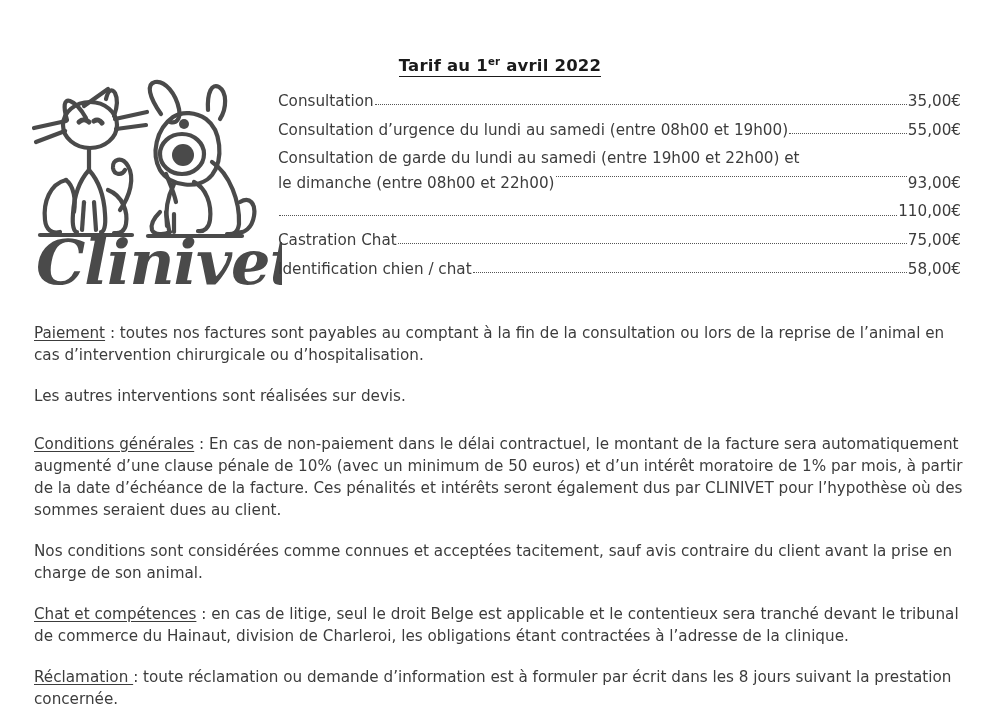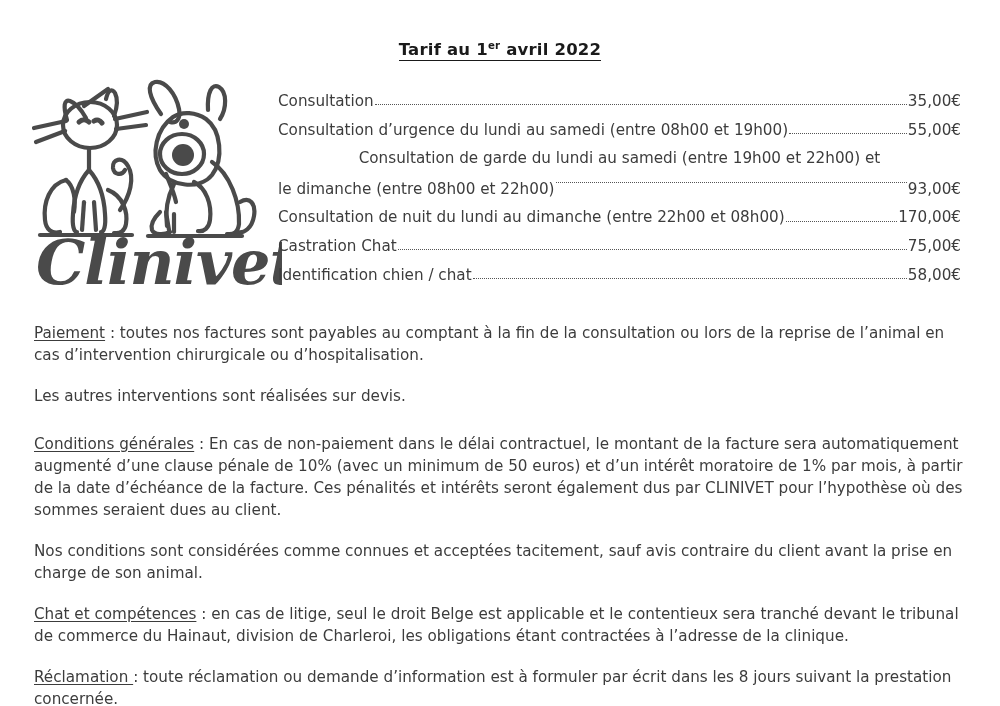--- a/index.html
+++ b/index.html
@@ -14,21 +14,21 @@
     background: #ffffff;
     overflow: hidden;
     font-family: "DejaVu Sans", sans-serif;
     color: #3c3c3c;
   }
 
   
   .doc-title {
     position: absolute;
     left: 0;
-    top: 40px;
+    top: 56px;
     width: 1000px;
     text-align: center;
     font-family: "DejaVu Sans", sans-serif;
     font-size: 16.5px;
     font-weight: bold;
     color: #1a1a1a;
     letter-spacing: 0.2px;
   }
   .doc-title .tt {
     display: inline-block;
@@ -77,22 +77,21 @@
     overflow: hidden;
   }
   .price-row .amount {
     flex: 0 0 auto;
     text-align: right;
     font-variant-numeric: lining-nums;
   }
   .price-row.two-line { display: block; margin-bottom: 13.5px; }
   .price-row.two-line .line1 {
     display: block;
-    margin-bottom: 15px;
-    text-align: center;
+    margin-bottom: 9px;
   }
   .price-row.two-line .line2 {
     display: flex;
   }
 
   
   .body-text {
     position: absolute;
     left: 34px;
     top: 322px;
@@ -208,23 +207,22 @@
     <div class="price-row two-line">
       <span class="line1">Consultation de garde du lundi au samedi (entre 19h00 et 22h00) et</span>
       <span class="line2">
         <span class="label">le dimanche (entre 08h00 et 22h00)</span>
         <span class="leader"></span>
         <span class="amount">93,00€</span>
       </span>
     </div>
 
     <div class="price-row">
-      <span class="label">Consultation de nuit du lundi au dimanche (entre 22h00 et 08h00)</span>
-      <span class="leader"></span>
-      <span class="amount">170,00€</span>
+      <span class="leader"></span>
+      <span class="amount">110,00€</span>
     </div>
 
     <div class="price-row">
       <span class="label">Castration Chat</span>
       <span class="leader"></span>
       <span class="amount">75,00€</span>
     </div>
 
 
     <div class="price-row">

